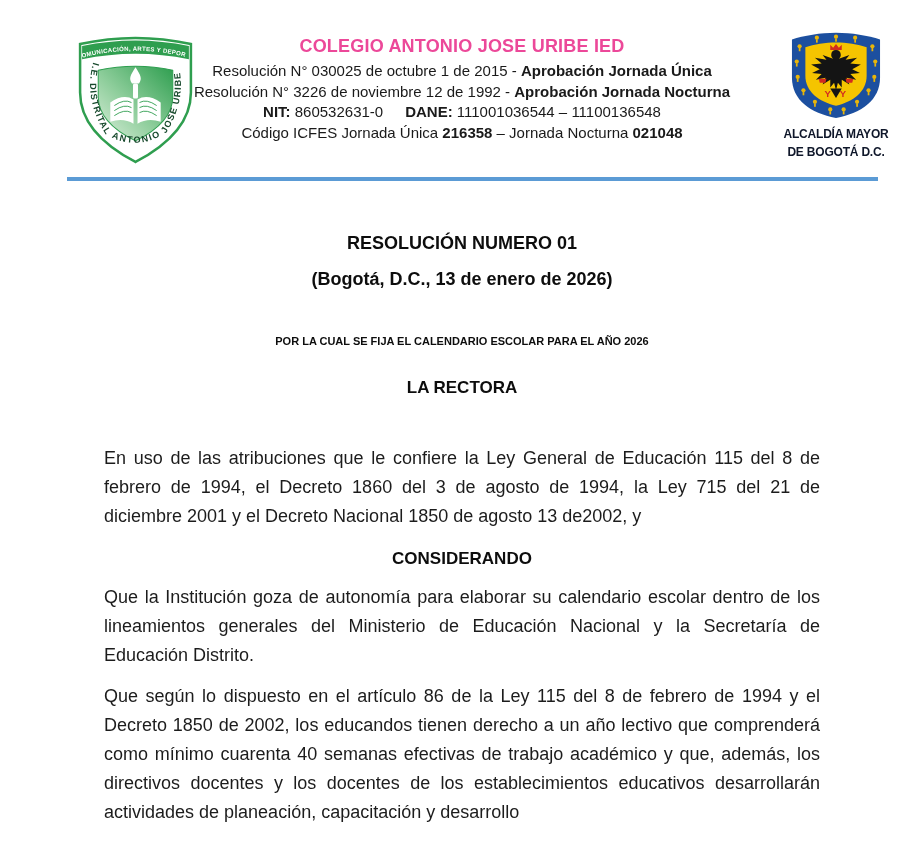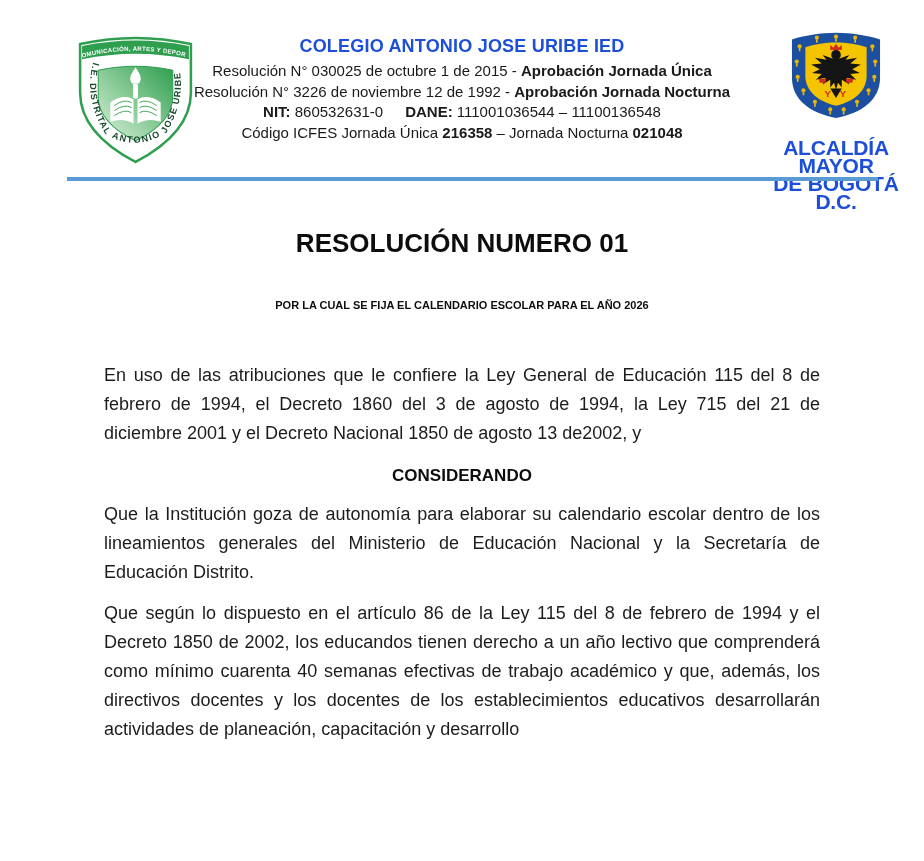--- a/index.html
+++ b/index.html
@@ -2,35 +2,35 @@
 <html><head>
 <meta charset="utf-8">
 <style>
   * { margin:0; padding:0; box-sizing:border-box; }
   html,body { width:924px; height:861px; background:#ffffff; overflow:hidden; }
   body { font-family:"Liberation Sans", sans-serif; color:#1f1f1f; position:relative; }
 
   
   .header { position:relative; height:181px; }
   .header-center { width:640px; margin:0 auto; padding-top:36px; text-align:center; }
-  .school-name { font-size:18px; font-weight:bold; color:#1d4ed8; letter-spacing:.2px; margin-bottom:4px; }
+  .school-name { font-size:18px; font-weight:bold; color:#ec4899; letter-spacing:.2px; margin-bottom:4px; }
   .info-line { font-size:15px; line-height:20.5px; color:#1a1a1a; }
   .info-line b { font-weight:bold; }
   .dane-label { margin-left:22px; }
   .secretaria { font-size:15px; font-weight:bold; color:#808080; letter-spacing:.3px; margin-top:2px; }
   .divider { position:absolute; left:67px; top:177px; width:811px; height:4px; background:#5b9bd5; }
 
   .logo-left { position:absolute; left:72px; top:30px; width:127px; height:135px; }
   .logo-right { position:absolute; right:8px; top:30px; width:160px; text-align:center; }
   .logo-right svg { display:block; margin:0 auto; }
-  .city-caption { margin-top:19px; font-size:21px; line-height:18px; font-weight:bold; color:#1d4ed8; letter-spacing:-0.2px; }
+  .city-caption { margin-top:5px; font-size:12px; line-height:18px; font-weight:bold; color:#0f172a; letter-spacing:-0.2px; }
 
   
   .content { width:716px; margin:0 auto; }
-  .doc-title { margin-top:44px; text-align:center; font-weight:bold; font-size:26px; line-height:36px; color:#0d0d0d; }
+  .doc-title { margin-top:44px; text-align:center; font-weight:bold; font-size:18px; line-height:36px; color:#0d0d0d; }
   .subject { margin-top:32px; text-align:center; font-weight:bold; font-size:11px; line-height:24px; color:#0d0d0d; }
   .issuer { margin-top:22px; text-align:center; font-weight:bold; font-size:17px; line-height:25px; color:#0d0d0d; }
   .para { font-size:18px; line-height:29px; text-align:justify; color:#1c1c1c; }
   .para-1 { margin-top:44px; }
   .considerando { margin-top:16px; text-align:center; font-weight:bold; font-size:17px; line-height:24px; color:#0d0d0d; }
   .para-2 { margin-top:12px; }
   .para-3 { margin-top:12px; }
 </style>
 </head>
 <body>
@@ -127,25 +127,27 @@
       <div>DE BOGOTÁ D.C.</div>
     </div>
   </div>
 
   <div class="divider"></div>
 </div>
 
 <div class="content">
   <div class="doc-title">
     <div>RESOLUCIÓN NUMERO 01</div>
+    <div>(Bogotá, D.C., 13 de enero de 2026)</div>
   </div>
 
   <div class="subject">POR LA CUAL SE FIJA EL CALENDARIO ESCOLAR PARA EL AÑO 2026</div>
 
   <div class="issuer">
+    <div>LA RECTORA</div>
   </div>
 
   <p class="para para-1">En uso de las atribuciones que le confiere la Ley General de Educación 115 del 8 de febrero de 1994, el Decreto 1860 del 3 de agosto de 1994, la Ley 715 del 21 de diciembre 2001 y el Decreto Nacional 1850 de agosto 13 de2002, y</p>
 
   <div class="considerando">CONSIDERANDO</div>
 
   <p class="para para-2">Que la Institución goza de autonomía para elaborar su calendario escolar dentro de los lineamientos generales del Ministerio de Educación Nacional y la Secretaría de Educación Distrito.</p>
 
   <p class="para para-3">Que según lo dispuesto en el artículo 86 de la Ley 115 del 8 de febrero de 1994 y el Decreto 1850 de 2002, los educandos tienen derecho a un año lectivo que comprenderá como mínimo cuarenta 40 semanas efectivas de trabajo académico y que, además, los directivos docentes y los docentes de los establecimientos educativos desarrollarán actividades de planeación, capacitación y desarrollo</p>
 </div>

